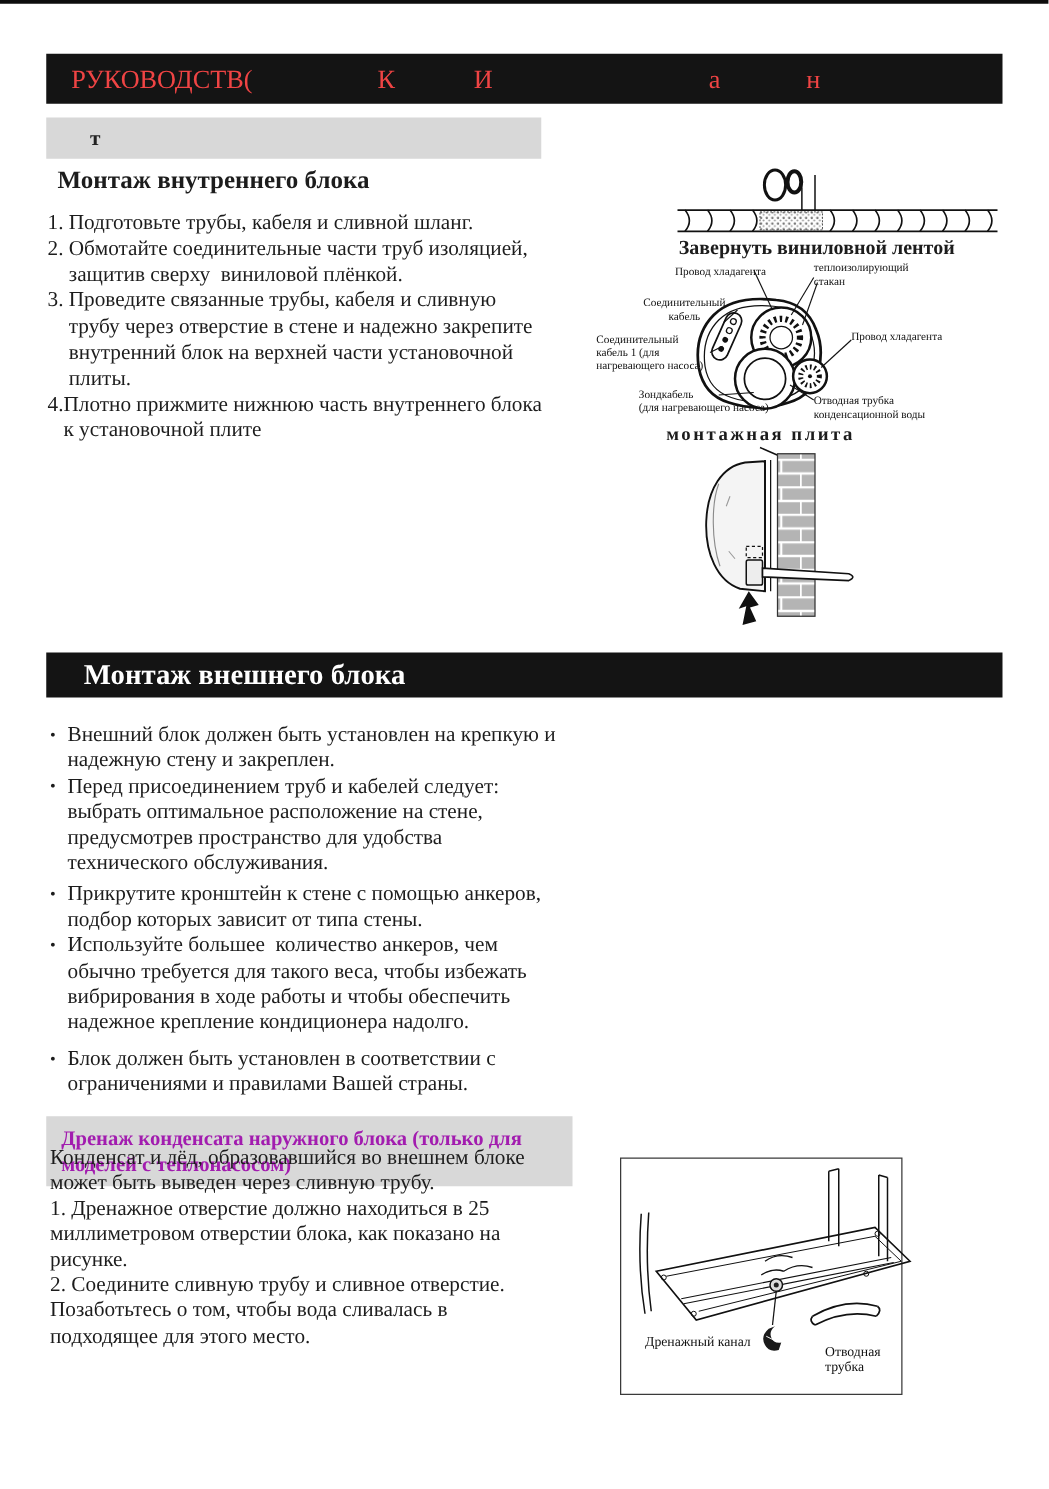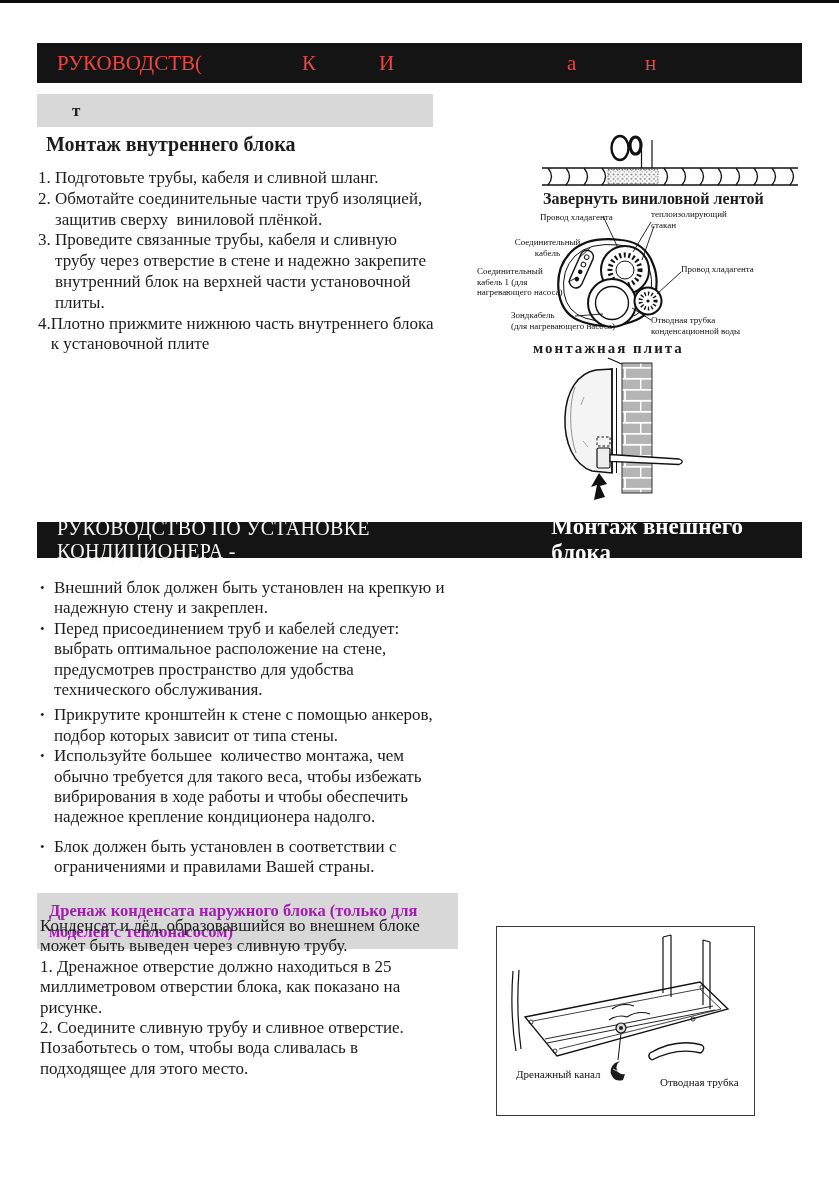--- a/index.html
+++ b/index.html
@@ -28,21 +28,21 @@
   .bullet{display:flex;}
   .bullet .bm{width:14px;flex:0 0 14px;font-size:13px;line-height:20.4px;}
   .bullet.m1{margin-top:5px;}
   .bullet.m2{margin-top:9px;}
   .drain-col{left:40px;top:916px;width:442px;font-size:17px;line-height:20.4px;}
   
   .cap-wrap{left:543px;top:190px;font-size:16px;font-weight:bold;}
   .cap-mont{left:533px;top:340px;font-size:15px;font-weight:bold;letter-spacing:2px;}
   .sml{position:absolute;font-size:9px;line-height:10.5px;color:#111;}
   .ctr{text-align:center;}
-  .figbox{left:496px;top:926px;width:259px;height:190px;border:1.5px solid #3a3a3a;box-sizing:border-box;}
+  .figbox{left:496px;top:926px;width:226px;height:190px;border:1.5px solid #3a3a3a;box-sizing:border-box;}
   .fig-lbl{position:absolute;font-size:11px;color:#111;}
   svg{display:block;}
 </style>
 </head>
 <body>
 
 <div id="page">
 
   <div class="abs top-border"></div>
 
@@ -152,21 +152,20 @@
     <path d="M34,52 L31,60 M33,96 L38,102" fill="none" stroke="#9a9a9a" stroke-width="0.9"></path>
     <line x1="62" y1="23" x2="62" y2="128" stroke="#111" stroke-width="1.3"></line>
     <line x1="66.5" y1="23" x2="66.5" y2="128" stroke="#111" stroke-width="1"></line>
     <rect x="47" y="92" width="13" height="9" fill="none" stroke="#111" stroke-width="1" stroke-dasharray="2.5 2"></rect>
     <rect x="47" y="103" width="13" height="20" rx="1.5" fill="#ededed" stroke="#111" stroke-width="1.2"></rect>
     <path d="M60,109.5 L129,114 Q135.5,116.5 129,119.5 L60,116.5 Z" fill="#fff" stroke="#111" stroke-width="1.3"></path>
     <polygon points="49,128 41,142 47,140 44,155 55,152 50,141 57,139" fill="#111"></polygon>
   </svg>
 
   <div class="abs banner2">
-    <span class="banner2-title">РУКОВОДСТВО ПО УСТАНОВКЕ КОНДИЦИОНЕРА -</span>
     <span class="banner2-section">Монтаж внешнего блока</span>
   </div>
 
   <div class="abs bullets">
     <div class="bullet">
       <span class="bm">•</span>
       <span class="pre">Внешний блок должен быть установлен на крепкую и
 надежную стену и закреплен.</span>
     </div>
     <div class="bullet">
@@ -176,21 +175,21 @@
 предусмотрев пространство для удобства
 технического обслуживания.</span>
     </div>
     <div class="bullet m1">
       <span class="bm">•</span>
       <span class="pre">Прикрутите кронштейн к стене с помощью анкеров,
 подбор которых зависит от типа стены.</span>
     </div>
     <div class="bullet">
       <span class="bm">•</span>
-      <span class="pre">Используйте большее  количество монтажа, чем
+      <span class="pre">Используйте большее  количество анкеров, чем
 обычно требуется для такого веса, чтобы избежать
 вибрирования в ходе работы и чтобы обеспечить
 надежное крепление кондиционера надолго.</span>
     </div>
     <div class="bullet m2">
       <span class="bm">•</span>
       <span class="pre">Блок должен быть установлен в соответствии с
 ограничениями и правилами Вашей страны.</span>
     </div>
   </div>

